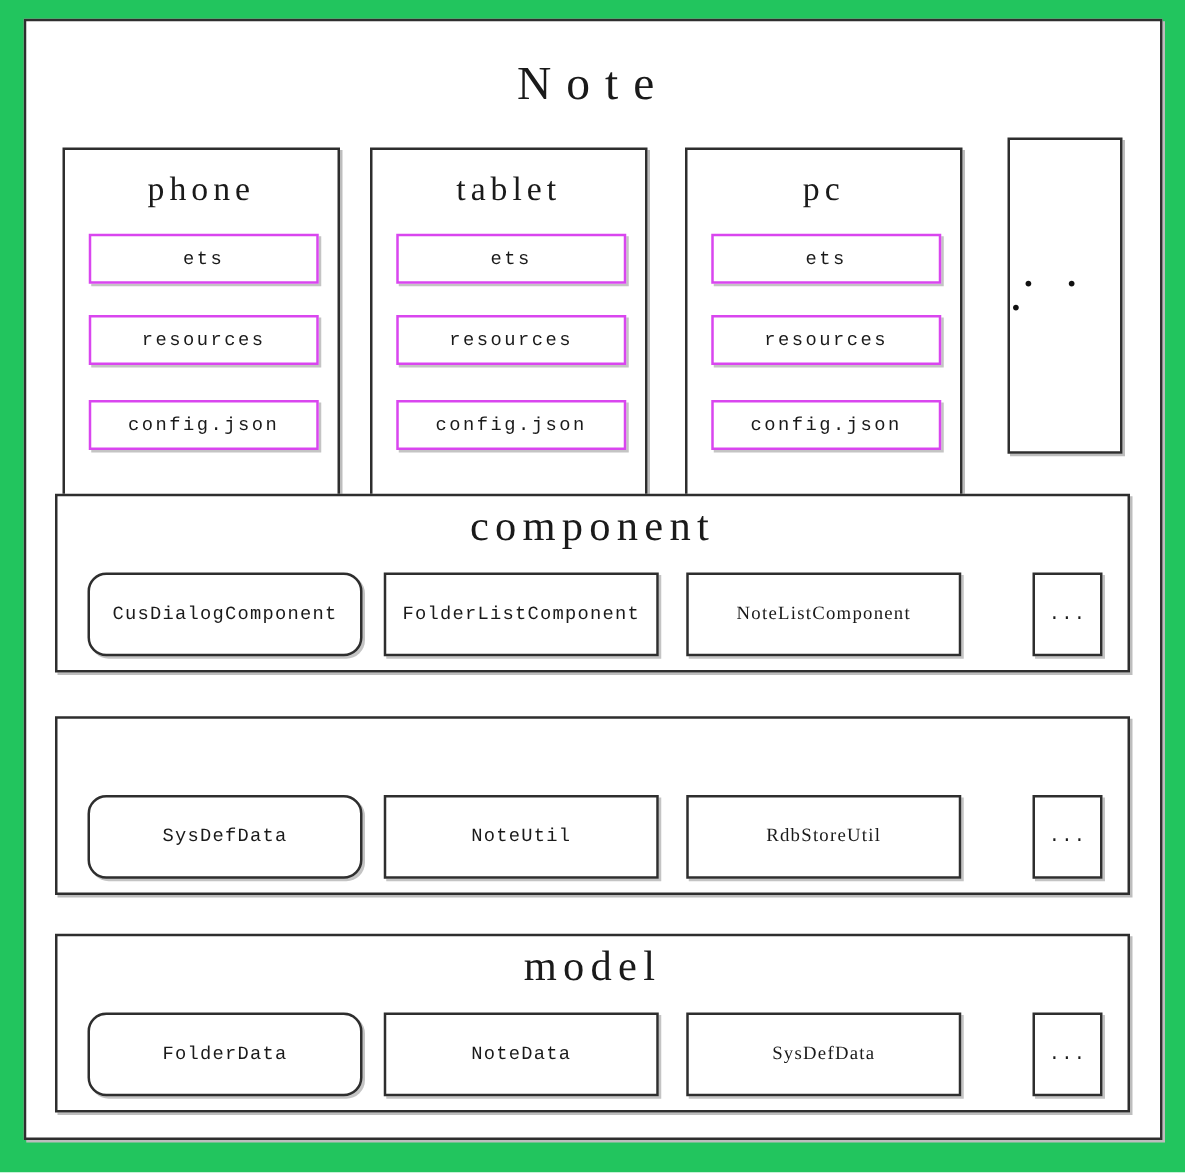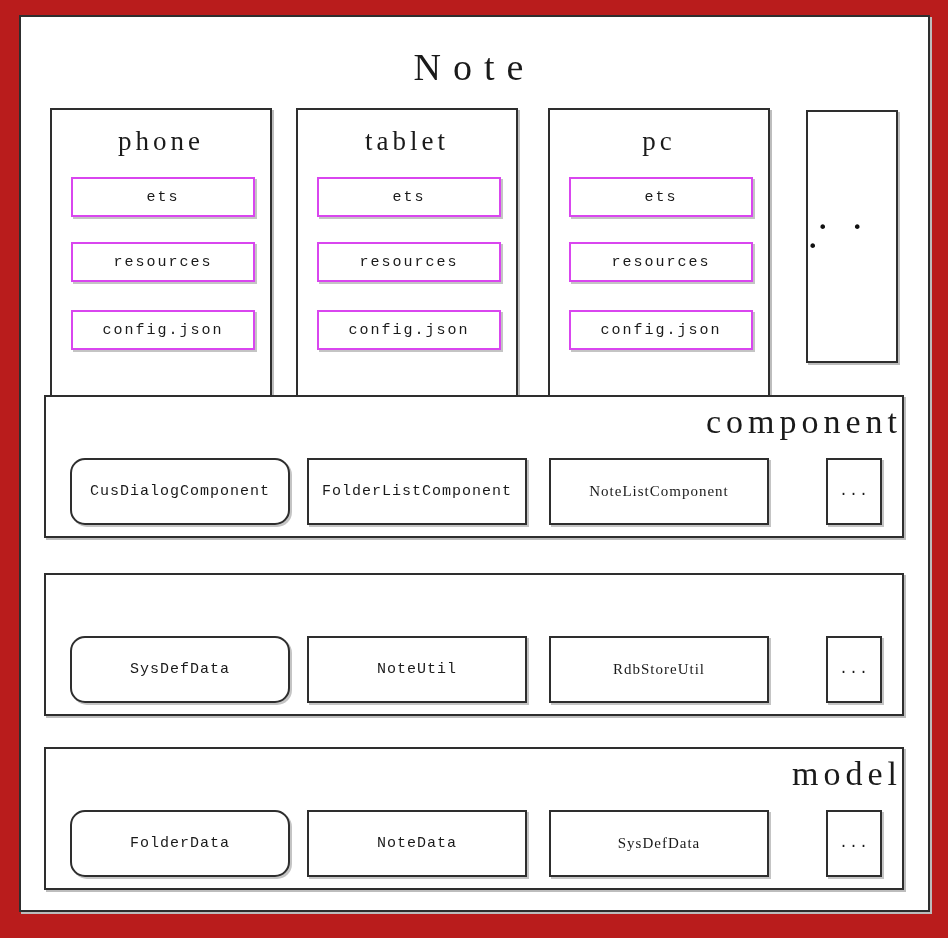--- a/index.html
+++ b/index.html
@@ -1,34 +1,34 @@
 <!DOCTYPE html>
 <html><head>
 <meta charset="utf-8">
 <style>
   * { margin:0; padding:0; box-sizing:border-box; }
   html,body { background:#ffffff; }
   .canvas {
     position:relative; width:948px; height:938px;
-    background:#b91c1c; overflow:hidden;
+    background:#22c55e; overflow:hidden;
     font-family:"Liberation Serif", serif; color:#1a1a1a;
   }
   .box {
     position:absolute; background:#ffffff;
     border:2px solid #2e2e2e;
     box-shadow:2px 2px 0 #bdbdbd;
   }
   .outer { left:19px; top:15px; width:911px; height:897px; }
   .main-title {
     position:absolute; top:28px; left:0; width:100%;
     text-align:center; font-size:38px; letter-spacing:12px;
     white-space:nowrap;
   }
   
-  .device { top:91px; width:222px; height:316px; }
+  .device { top:101px; width:222px; height:316px; }
   .device-phone  { left:29px; }
   .device-tablet { left:275px; }
   .device-pc     { left:527px; }
   .device-title {
     margin-top:16px; text-align:center;
     font-size:27px; letter-spacing:4px;
   }
   .item {
     position:absolute; left:19px; width:184px; height:40px;
     border:2px solid #d946ef; background:#fff;
@@ -48,21 +48,21 @@
     font-family:"DejaVu Sans", sans-serif;
     font-size:16px; letter-spacing:10px; text-indent:10px;
     color:#111;
   }
   
   .section { left:23px; width:860px; height:143px; }
   .section-component { top:378px; }
   .section-utils     { top:556px; }
   .section-model     { top:730px; }
   .section-title {
-    margin-top:6px; text-align:right;
+    margin-top:6px; text-align:center;
     font-size:34px; letter-spacing:5px;
   }
   .sitem {
     position:absolute; top:61px; height:67px; width:220px;
     border:2px solid #2e2e2e; background:#fff;
     box-shadow:2px 2px 0 #c4c4c4;
     display:flex; align-items:center; justify-content:center;
     font-family:"Liberation Mono", monospace;
     font-size:15px; letter-spacing:1px; white-space:nowrap;
   }

